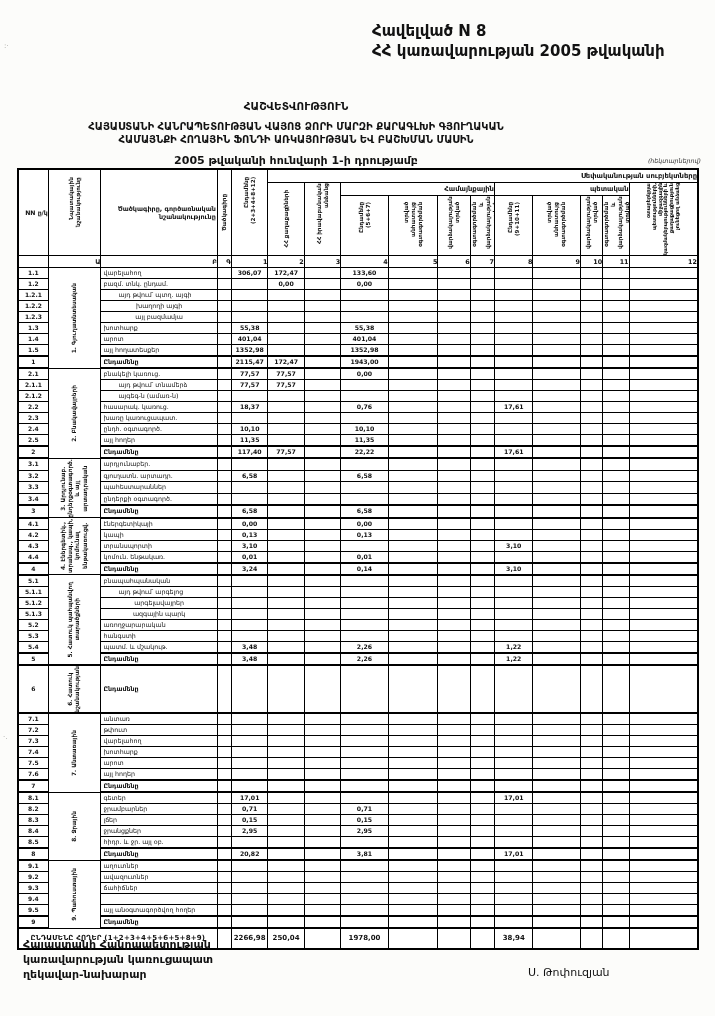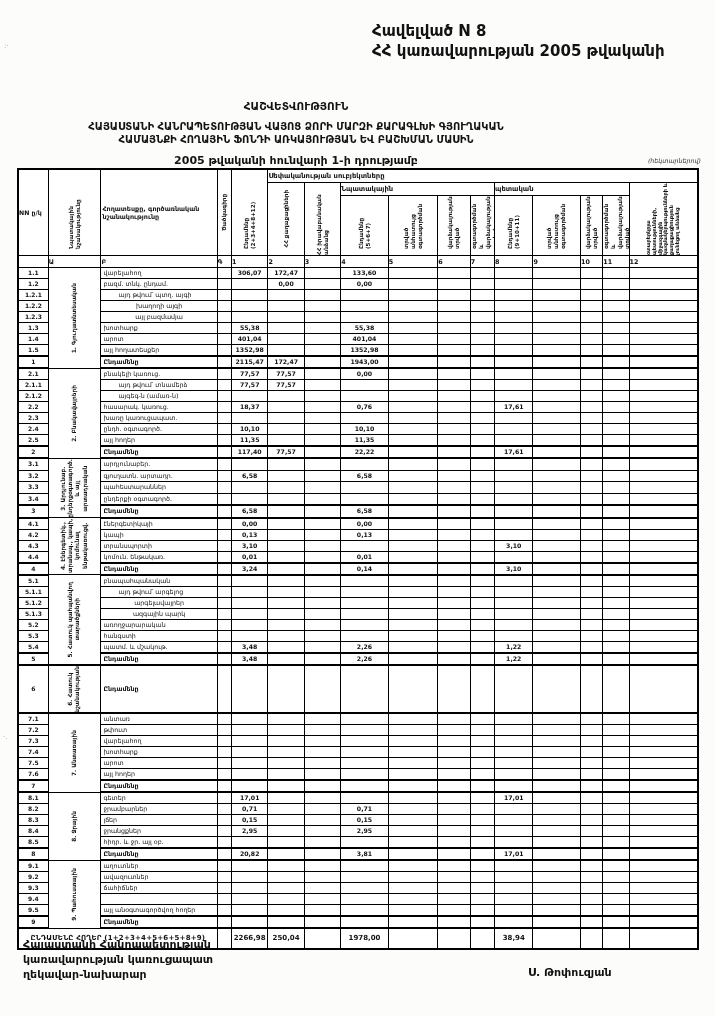--- a/index.html
+++ b/index.html
@@ -12,21 +12,21 @@
          font-weight:700;font-size:15px;line-height:1.3}
   .title-block{position:absolute;top:100px;left:0;width:592px;text-align:center;font-weight:700}
   .title-heading{font-size:10.5px;margin-bottom:9px}
   .title-line{font-size:10px;line-height:1.25}
   .date-line{font-size:11px;margin-top:8px}
   .units{position:absolute;top:157px;right:14px;font-size:6.3px;font-style:italic;color:#333}
 
   .tablewrap{position:absolute;top:168px;left:17px}
   table{border-collapse:collapse;table-layout:fixed;width:682px;border:2px solid #000;background:#fff}
   th,td{border:1px solid #000;padding:0;overflow:hidden;vertical-align:middle}
-  thead th{font-weight:700;font-size:6px;text-align:left}
+  thead th{font-weight:700;font-size:6px;text-align:right}
   .band{font-size:6.8px;height:12px}
   .nnhead{font-size:6.2px;white-space:normal;line-height:1.2}
   .namehead{font-size:6.4px;white-space:normal;line-height:1.25;padding:1px}
   .vt{writing-mode:vertical-rl;transform:rotate(180deg);margin:0 auto;
       font-size:5.6px;line-height:1.25;max-height:72px;white-space:normal;font-weight:700}
   .h3 .vt{max-height:47px}
   .vt.small{font-size:5px;line-height:1.15}
   .letters th{font-size:6.4px;height:11px}
 
   tbody td{height:10px;font-size:6.3px;line-height:1;white-space:nowrap}
@@ -37,21 +37,21 @@
   td.val{text-align:center;font-weight:700;font-size:6.2px}
   td.code{background:#fff}
   .groupcell{text-align:center;vertical-align:middle}
   .groupcell .vt{max-height:none;font-size:5.8px}
   tr.total td{border-top-width:2px;border-bottom-width:2px;font-weight:700}
   tr.tall td{height:42px}
   tr.gtotal td{height:19px;font-size:7px;font-weight:700}
   tr.gtotal td.glabel{text-align:center;letter-spacing:.2px}
 
   .sign-left{position:absolute;top:938px;left:23px;font-weight:700;font-size:11px;line-height:1.35}
-  .sign-right{position:absolute;top:966px;left:528px;font-weight:700;font-size:11px}
+  .sign-right{position:absolute;top:966px;left:528px;font-weight:400;font-size:11px}
 </style>
 </head>
 <body>
 
 <div class="page">
 
   <div class="artifact" style="top:42px;left:4px">:·</div>
   <div class="artifact" style="top:733px;left:3px">·.</div>
 
   <div class="annex">
@@ -88,38 +88,38 @@
           <col style="width:26px">
           <col style="width:68px">
       </colgroup>
       <thead>
         <tr class="h1">
           <th rowspan="3" class="nnhead">NN ը/կ</th>
           <th rowspan="3">
               <div class="vt">Նպատակային նշանակությունը</div>
             </th>
           <th rowspan="3" class="namehead">
-              <div>Հողատեսքը, գործառնական նշանակությունը</div>
+              <div>Ծածկագիրը, գործառնական նշանակությունը</div>
             </th>
           <th rowspan="3">
               <div class="vt">Ծածկագիրը</div>
             </th>
           <th rowspan="3">
               <div class="vt">Ընդամենը (2+3+4+8+12)</div>
             </th>
           <th colspan="11" class="band">Սեփականության սուբյեկտները</th>
         </tr>
         <tr class="h2">
           <th rowspan="2">
               <div class="vt">ՀՀ քաղաքացիների</div>
             </th>
           <th rowspan="2">
               <div class="vt">ՀՀ իրավաբանական անձանց</div>
             </th>
-          <th colspan="4" class="band">Նպատակային</th>
+          <th colspan="4" class="band">Համայնքային</th>
           <th colspan="4" class="band">պետական</th>
           <th rowspan="2">
               <div class="vt small">օտարերկրյա պետությունների, միջազգային կազմակերպությունների և քաղաքացիություն չունեցող անձանց</div>
             </th>
         </tr>
         <tr class="h3">
           <th>
               <div class="vt">Ընդամենը (5+6+7)</div>
             </th>
           <th>

